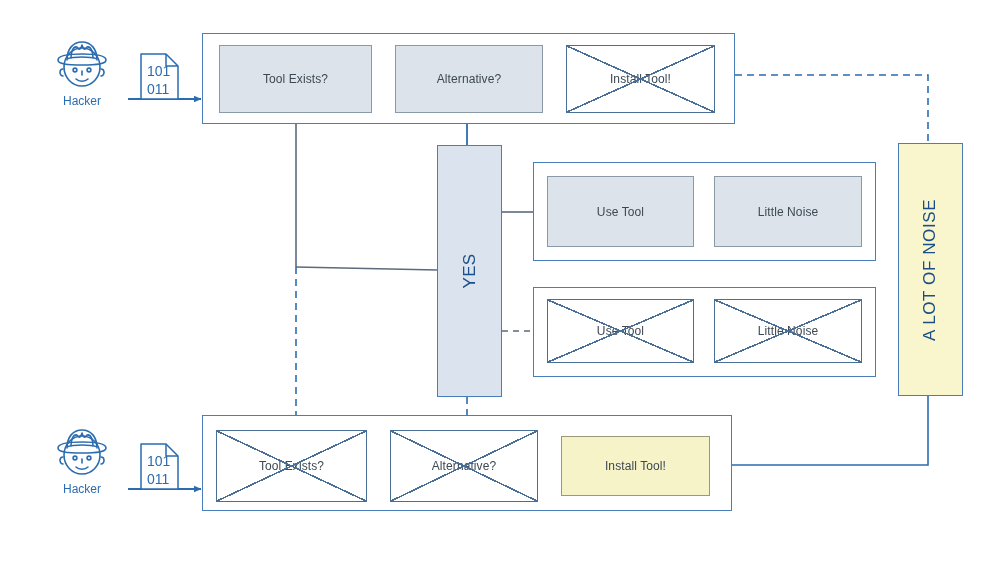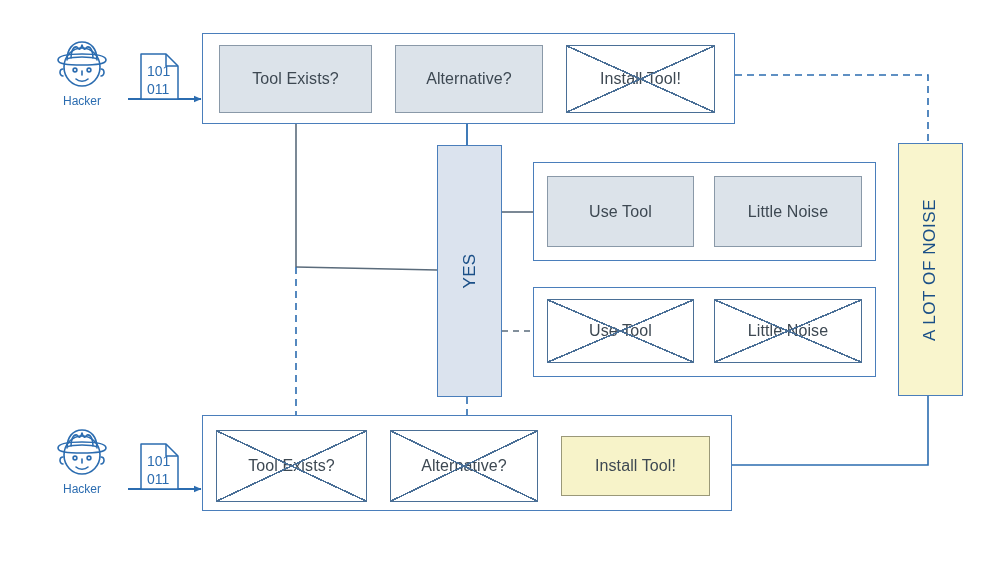--- a/index.html
+++ b/index.html
@@ -19,21 +19,21 @@
   
   .group{
     border:1.6px solid #4a7ebb;
     background:#ffffff;
   }
 
   
   .step{
     box-sizing:border-box;
     display:flex;align-items:center;justify-content:center;
-    font-size:16px;
+    font-size:12px;
     color:#3d4852;
     letter-spacing:.1px;
     position:absolute;
   }
   .step.filled{
     background:#dce3ea;
     border:1.4px solid #8a99a8;
   }
   .step.plain{
     background:#ffffff;

